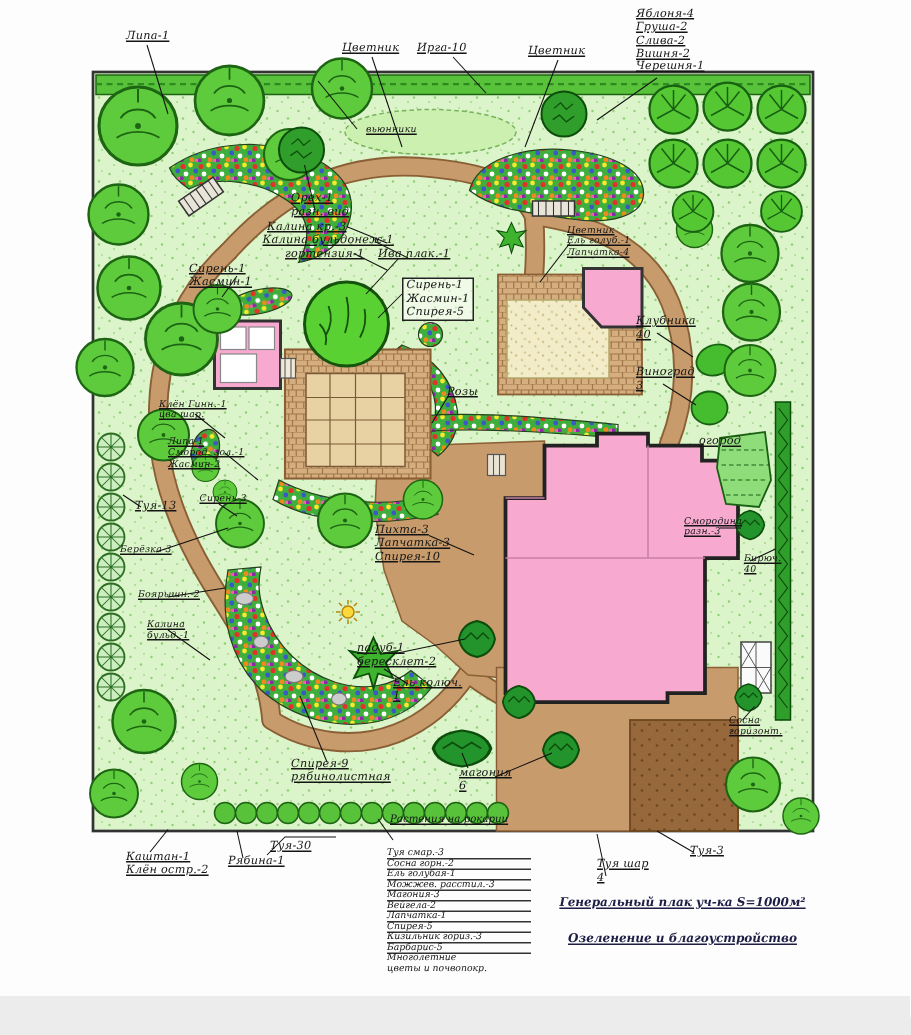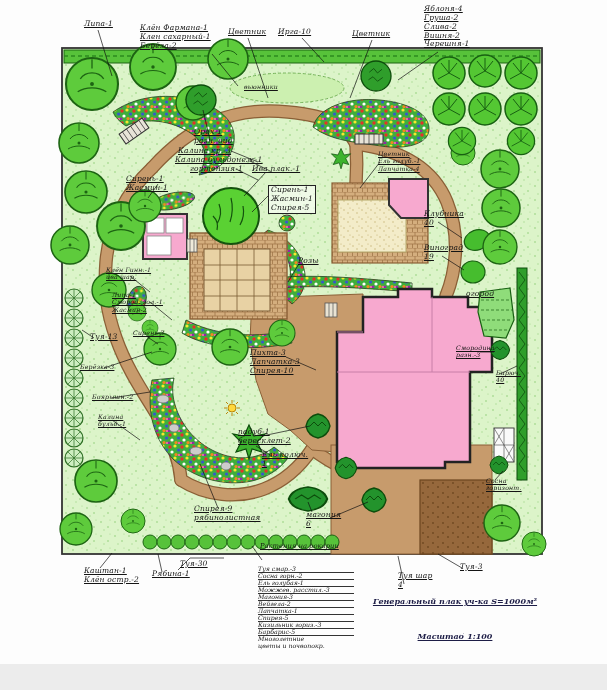--- a/index.html
+++ b/index.html
@@ -316,23 +316,20 @@
     <path d="M404,584 L398,556"></path>
     <path d="M462,568 L438,554"></path>
     <path d="M480,352 L494,352"></path>
     <path d="M500,374 L517,366"></path>
     <path d="M495,480 L503,471"></path>
     <path d="M262,560 L252,546"></path>
   </g>
 </svg>
 
 <div class="lbl u" style="left:84px;top:20px">Липа-1</div>
-<div class="lbl u" style="left:140px;top:24px">Клён Фармана-1
-Клен сахарный-1
-Берёза-2</div>
 <div class="lbl u" style="left:228px;top:28px">Цветник</div>
 <div class="lbl u" style="left:278px;top:28px">Ирга-10</div>
 <div class="lbl u" style="left:352px;top:30px">Цветник</div>
 <div class="lbl u" style="left:424px;top:5px">Яблоня-4
 Груша-2
 Слива-2
 Вишня-2
 Черешня-1</div>
 
 <div class="lbl u sm" style="left:244px;top:83px">вьюнники</div>
@@ -346,21 +343,21 @@
 <div class="lbl u" style="left:252px;top:165px">Ива плак.-1</div>
 <div class="lbl box" style="left:268px;top:185px">Сирень-1
 Жасмин-1
 Спирея-5</div>
 <div class="lbl u sm" style="left:378px;top:150px">Цветник
 Ель голуб.-1
 Лапчатка-4</div>
 <div class="lbl u" style="left:424px;top:210px">Клубника
 40</div>
 <div class="lbl u" style="left:424px;top:244px">Виноград
-19</div>
+3</div>
 <div class="lbl u" style="left:466px;top:290px">огород</div>
 <div class="lbl u sm" style="left:456px;top:344px">Смородина
 разн.-3</div>
 <div class="lbl u sm" style="left:496px;top:369px">Бирюч.
 40</div>
 <div class="lbl u" style="left:298px;top:257px">Розы</div>
 <div class="lbl u" style="left:250px;top:349px">Пихта-3
 Лапчатка-3
 Спирея-10</div>
 <div class="lbl u" style="left:238px;top:428px">падуб-1
@@ -401,16 +398,16 @@
 <div class="legend-item" style="top:593px">Магония-3</div>
 <div class="legend-item" style="top:600px">Вейгела-2</div>
 <div class="legend-item" style="top:607px">Лапчатка-1</div>
 <div class="legend-item" style="top:614px">Спирея-5</div>
 <div class="legend-item" style="top:621px">Кизильник гориз.-3</div>
 <div class="legend-item" style="top:628px">Барбарис-5</div>
 <div class="legend-item noline" style="top:635px">Многолетние
 цветы и почвопокр.</div>
 
 <div class="title-line" style="top:596px">Генеральный плак уч-ка S=1000м²</div>
-<div class="title-line" style="top:631px">Масштаб 1:100</div>
+<div class="title-line" style="top:620px">Озеленение и благоустройство</div>
 
 <div class="photo-edge"></div>
 </div>
 
 </body></html>

